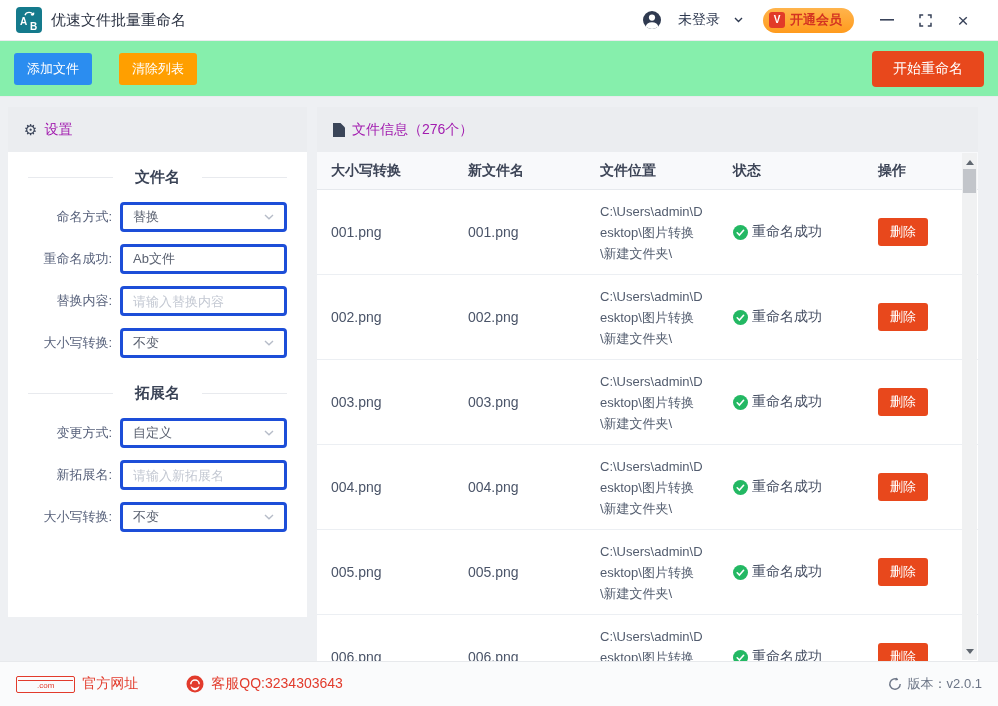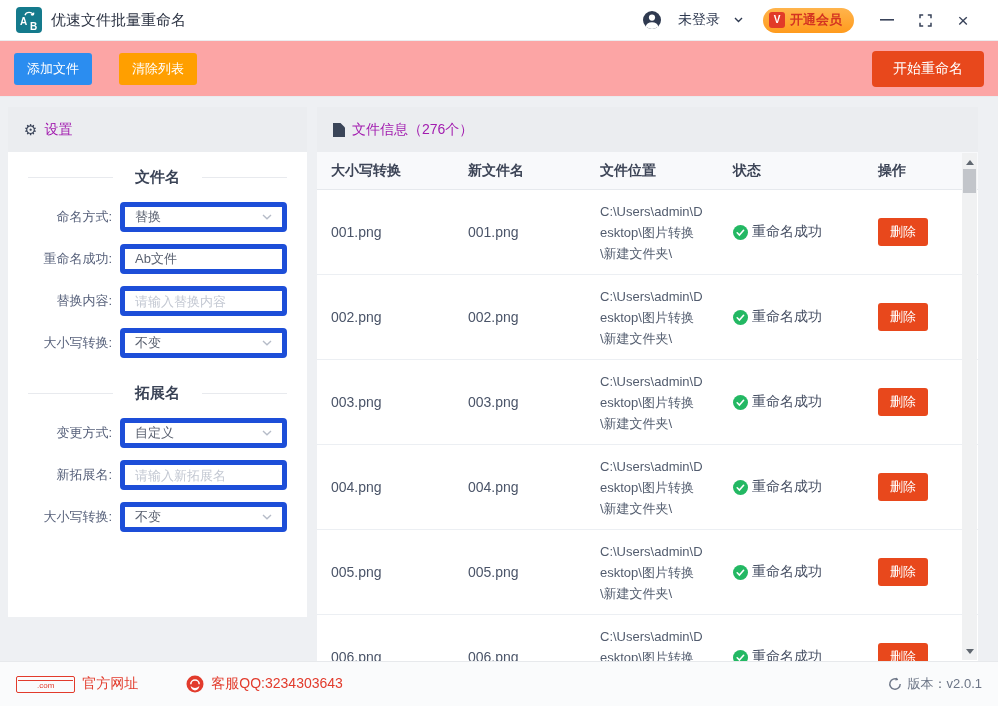--- a/index.html
+++ b/index.html
@@ -28,21 +28,21 @@
     width:16px; height:16px; border-radius:3px; background:#e23a28;
     color:#fff; font-size:10px; font-weight:bold; line-height:16px; text-align:center;
   }
   .vip-label { color:#d43421; font-size:13px; font-weight:bold; }
   .win-btns { display:flex; align-items:center; margin-left:14px; }
   .win-btn { width:38px; height:28px; display:flex; align-items:center; justify-content:center; cursor:pointer; color:#39435a; }
   .close-glyph { font-size:19px; line-height:1; color:#39435a; }
 
   
   .toolbar {
-    height:56px; background:#fca5a5; border-bottom:1px solid #e9ebee;
+    height:56px; background:#86efac; border-bottom:1px solid #e9ebee;
     display:flex; align-items:center; padding:0 14px; flex:0 0 auto;
   }
   .btn { border:none; border-radius:3px; color:#fff; font-size:13px; cursor:pointer;
          font-family:inherit; }
   .btn-add   { background:#2b8df0; padding:7px 13px; }
   .btn-clear { background:#ff9f00; padding:7px 13px; margin-left:27px; }
   .btn-start { background:#e8481c; padding:9px 21px; font-size:14px; border-radius:4px; margin-left:auto; }
 
   
   .content { flex:1 1 auto; display:flex; gap:10px; padding:10px 20px 0 8px; background:#eef0f3; overflow:hidden; }
@@ -55,21 +55,21 @@
   
   .sidebar { width:299px; flex:0 0 auto; background:#fff; height:510px; display:flex; flex-direction:column; }
   .gear-glyph { font-size:15px; color:#3a4459; }
   .settings-form { padding:16px 20px 0; }
   .section-title { display:flex; align-items:center; margin:0 0 15px; }
   .section-title.second { margin-top:26px; }
   .section-title .line { flex:1; height:1px; background:#e8eaee; }
   .section-title .txt { font-size:15px; font-weight:bold; color:#3a4356; padding:0 22px; }
   .form-row { display:flex; align-items:center; margin-bottom:12px; }
   .form-label { width:92px; text-align:right; padding-right:8px; font-size:13px; color:#56607a; flex:0 0 auto; }
-  .control { flex:1; height:30px; border:5px solid #1d4ed8; border-radius:4px; background:#fff;
+  .control { flex:1; height:30px; border:3px solid #1d4ed8; border-radius:4px; background:#fff;
              display:flex; align-items:center; padding:0 10px; font-size:13px; color:#5a6170; }
   .select-box { justify-content:space-between; cursor:pointer; }
   .text-input { width:100%; border:none; outline:none; font-size:13px; color:#5a6170;
                 font-family:inherit; background:transparent; }
   .text-input::placeholder { color:#c3c8d2; }
 
   
   .table-panel { flex:1 1 auto; background:#fff; display:flex; flex-direction:column; position:relative; overflow:hidden; }
   .grid-cols { display:grid; grid-template-columns:137px 132px 133px 145px 1fr; padding-left:14px; }
   .thead { height:38px; background:#f8f9fb; border-bottom:1px solid #e6e9ed; align-items:center;

